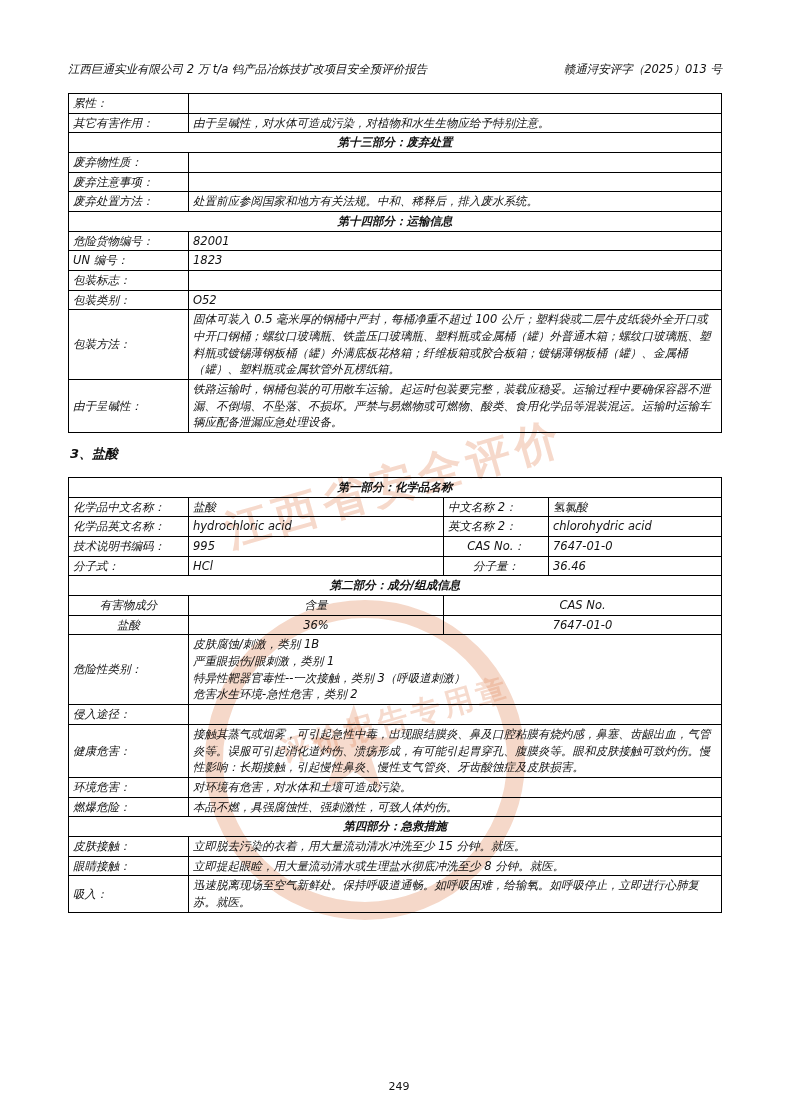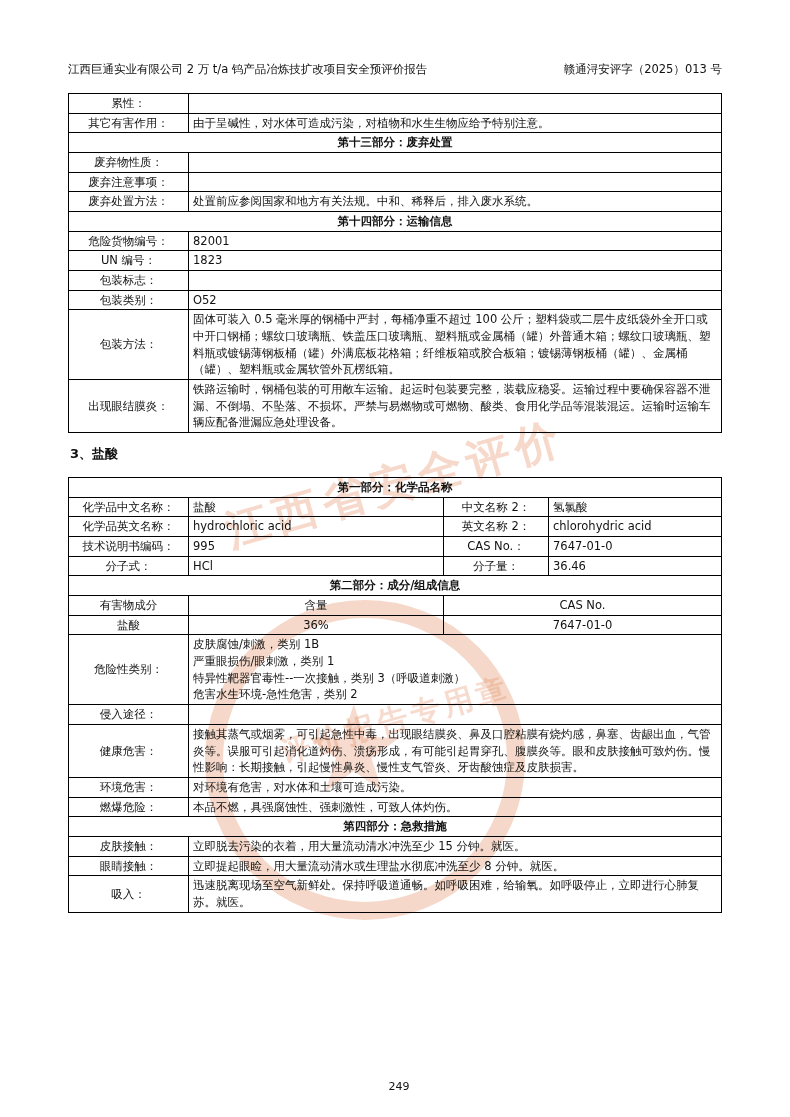--- a/index.html
+++ b/index.html
@@ -56,21 +56,21 @@
     position:absolute;
     left:170px;top:700px;
     width:450px;
     text-align:center;
     font-size:30px;
     letter-spacing:4px;
     color:rgba(226,136,92,0.30);
     transform:rotate(-16deg);
     font-weight:bold;
   }
-  .content{position:relative;z-index:2;}
+  .content{position:relative;z-index:2;font-style:italic;}
 
   .header{
     display:flex;
     justify-content:space-between;
     align-items:baseline;
     font-size:11.5px;
     padding-bottom:6px;
     margin-bottom:10px;
   }
   .header .left{ }
@@ -83,21 +83,20 @@
     font-size:11.5px;
     line-height:1.45;
   }
   table.doc td{
     border:1px solid #000;
     padding:1px 4px;
     vertical-align:middle;
     word-break:break-all;
   }
   td.lbl{
-    text-align:center;
     white-space:nowrap;
   }
   td.val{
     text-align:left;
   }
   td.sect{
     text-align:center;
     font-weight:bold;
   }
   .para{
@@ -181,21 +180,21 @@
         </tr>
         <tr>
           <td class="lbl">包装类别：</td>
           <td class="val">O52</td>
         </tr>
         <tr>
           <td class="lbl">包装方法：</td>
           <td class="val">固体可装入 0.5 毫米厚的钢桶中严封，每桶净重不超过 100 公斤；塑料袋或二层牛皮纸袋外全开口或中开口钢桶；螺纹口玻璃瓶、铁盖压口玻璃瓶、塑料瓶或金属桶（罐）外普通木箱；螺纹口玻璃瓶、塑料瓶或镀锡薄钢板桶（罐）外满底板花格箱；纤维板箱或胶合板箱；镀锡薄钢板桶（罐）、金属桶（罐）、塑料瓶或金属软管外瓦楞纸箱。</td>
         </tr>
         <tr>
-          <td class="lbl">出现眼结膜炎：</td>
+          <td class="lbl">由于呈碱性：</td>
           <td class="val">铁路运输时，钢桶包装的可用敞车运输。起运时包装要完整，装载应稳妥。运输过程中要确保容器不泄漏、不倒塌、不坠落、不损坏。严禁与易燃物或可燃物、酸类、食用化学品等混装混运。运输时运输车辆应配备泄漏应急处理设备。</td>
         </tr>
       </tbody>
     </table>
 
     <div class="para">3、盐酸</div>
 
     <table class="doc tbl2">
       <colgroup>
         <col style="width:120px">

